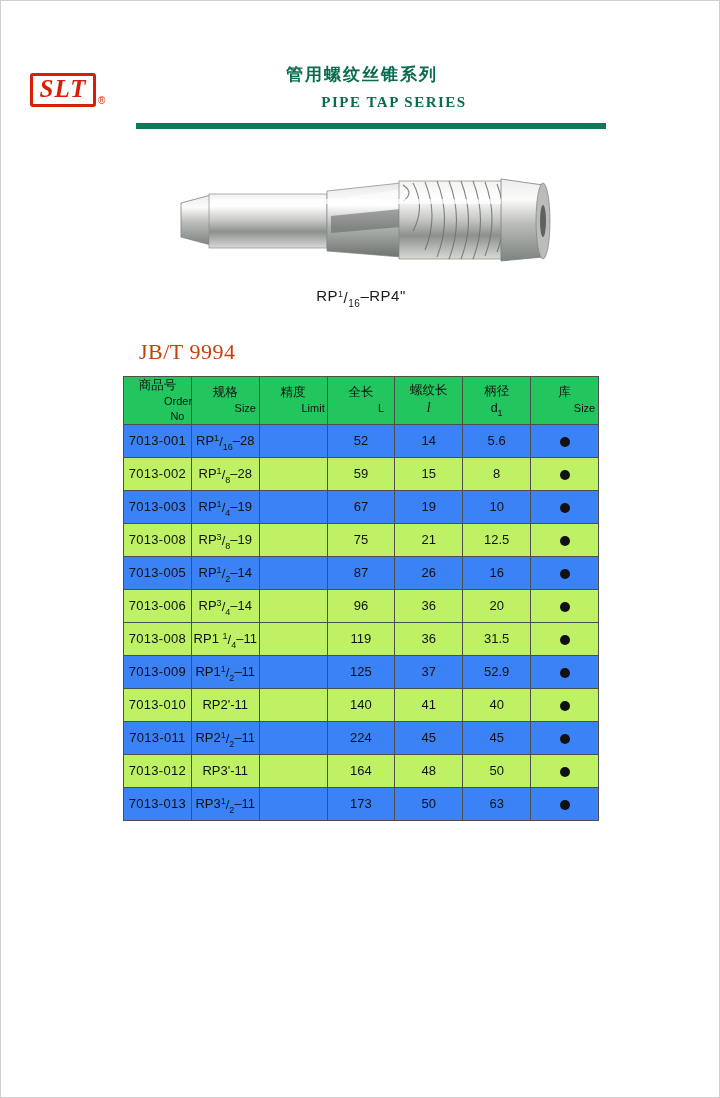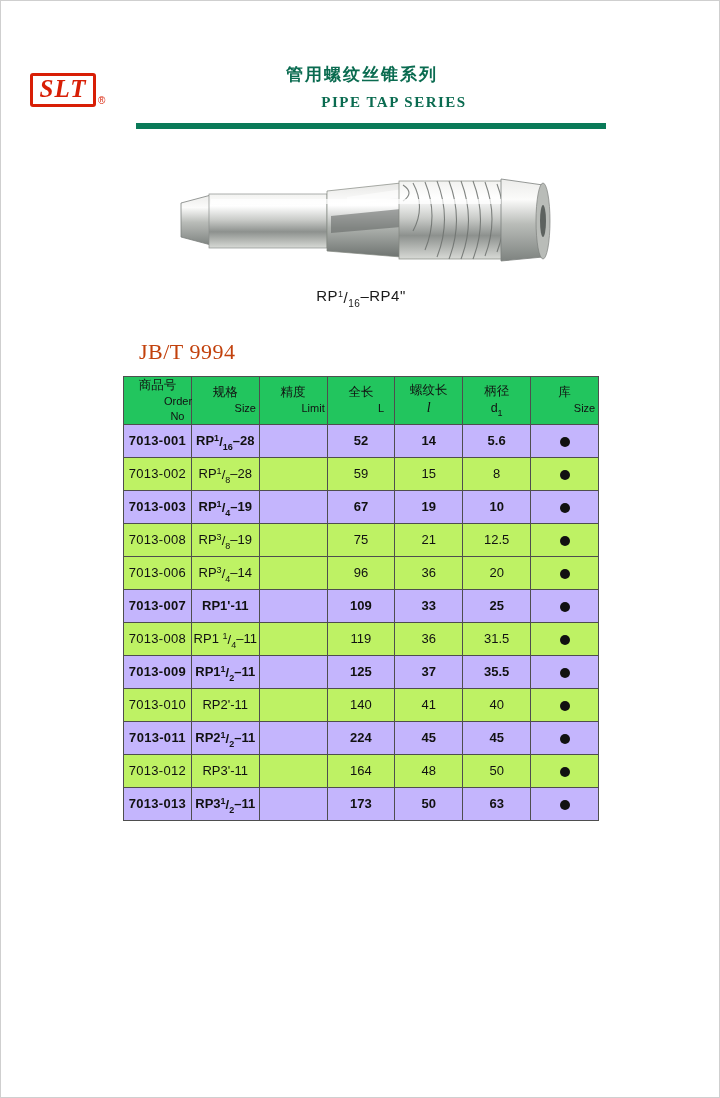--- a/index.html
+++ b/index.html
@@ -178,22 +178,21 @@
     display: block;
     font-style: italic;
     font-family: "Liberation Serif", serif;
     font-size: 14px;
   }
   thead th .sub1 {
     display: block;
     font-size: 12.5px;
   }
   tbody tr.alt td {
-    background: #c4b5fd;
-    font-weight: bold;
+    background: #3b82f6;
   }
   tbody tr.plain td {
     background: #bef264;
   }
   td.order { width: 92px; font-size: 12.5px; letter-spacing: 0.3px; }
   td.size  { width: 112px; font-size: 12.5px; text-align: center; margin-left: 12px; }
   td.limit { width: 54px; }
   td.len   { width: 54px; }
   td.thr   { width: 58px; }
   td.dia   { width: 52px; }
@@ -352,54 +351,54 @@
         </tr>
         <tr class="plain">
           <td class="order">7013-008</td>
           <td class="size">RP<span class="frac"><sup>3</sup>/<sub>8</sub></span>–19</td>
           <td class="limit"></td>
           <td class="len">75</td>
           <td class="thr">21</td>
           <td class="dia">12.5</td>
           <td class="stock"><span class="dot"></span></td>
         </tr>
+        <tr class="alt">
+          <td class="order">7013-005</td>
+          <td class="size">RP<span class="frac"><sup>1</sup>/<sub>2</sub></span>–14</td>
+          <td class="limit"></td>
+          <td class="len">87</td>
+          <td class="thr">26</td>
+          <td class="dia">16</td>
+          <td class="stock"><span class="dot"></span></td>
+        </tr>
         <tr class="plain">
           <td class="order">7013-006</td>
           <td class="size">RP<span class="frac"><sup>3</sup>/<sub>4</sub></span>–14</td>
           <td class="limit"></td>
           <td class="len">96</td>
           <td class="thr">36</td>
           <td class="dia">20</td>
           <td class="stock"><span class="dot"></span></td>
         </tr>
-        <tr class="alt">
-          <td class="order">7013-007</td>
-          <td class="size">RP1'-11</td>
-          <td class="limit"></td>
-          <td class="len">109</td>
-          <td class="thr">33</td>
-          <td class="dia">25</td>
-          <td class="stock"><span class="dot"></span></td>
-        </tr>
         <tr class="plain">
           <td class="order">7013-008</td>
           <td class="size">RP1 <span class="frac"><sup>1</sup>/<sub>4</sub></span>–11</td>
           <td class="limit"></td>
           <td class="len">119</td>
           <td class="thr">36</td>
           <td class="dia">31.5</td>
           <td class="stock"><span class="dot"></span></td>
         </tr>
         <tr class="alt">
           <td class="order">7013-009</td>
           <td class="size">RP1<span class="frac"><sup>1</sup>/<sub>2</sub></span>–11</td>
           <td class="limit"></td>
           <td class="len">125</td>
           <td class="thr">37</td>
-          <td class="dia">35.5</td>
+          <td class="dia">52.9</td>
           <td class="stock"><span class="dot"></span></td>
         </tr>
         <tr class="plain">
           <td class="order">7013-010</td>
           <td class="size">RP2'-11</td>
           <td class="limit"></td>
           <td class="len">140</td>
           <td class="thr">41</td>
           <td class="dia">40</td>
           <td class="stock"><span class="dot"></span></td>

